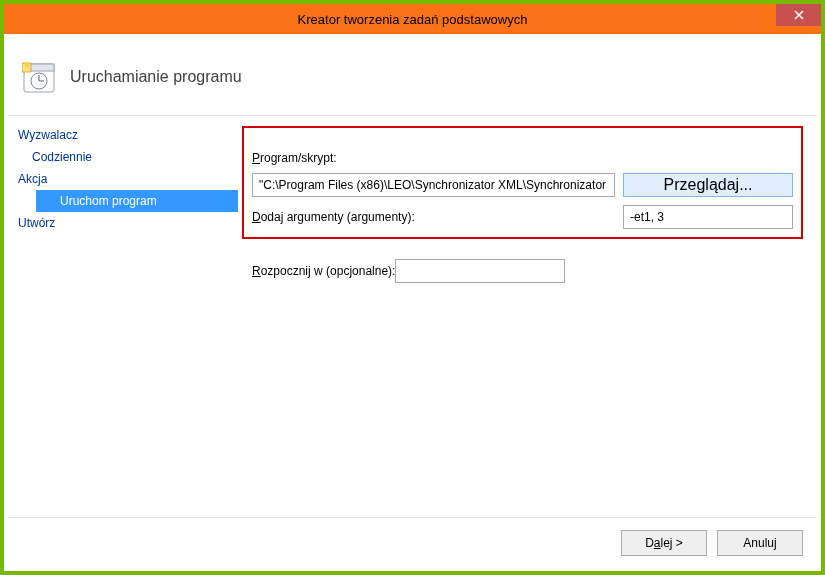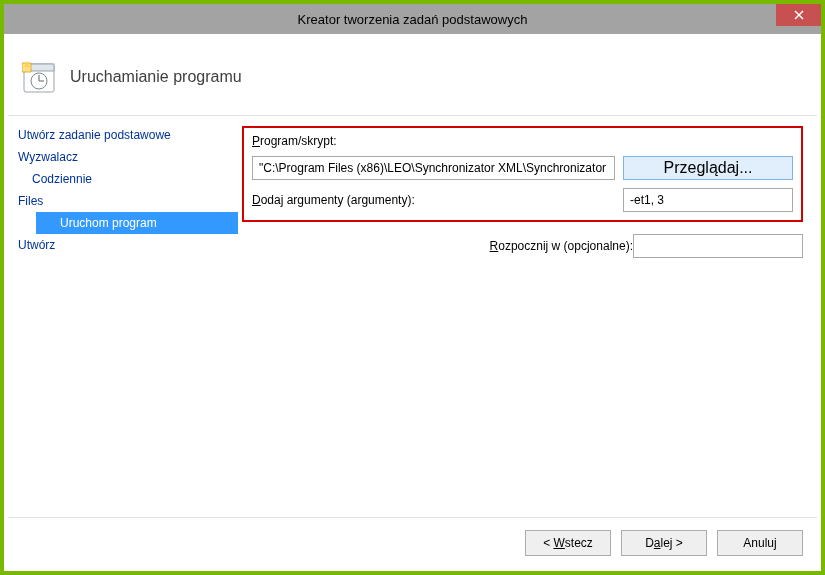--- a/index.html
+++ b/index.html
@@ -14,21 +14,21 @@
   }
   .window {
     width: 825px;
     height: 575px;
     background: #fff;
     border: 4px solid #76b900;
     position: relative;
   }
   .titlebar {
     height: 30px;
-    background: #a3a3a3;
+    background: #f97316;
     display: flex;
     align-items: center;
     justify-content: center;
     position: relative;
   }
   .titlebar-text {
     color: #000;
     font-size: 13px;
   }
   .close-btn {
@@ -97,21 +97,21 @@
     color: #fff;
     margin-left: 28px;
   }
   .main {
     flex: 1;
     padding: 10px 14px 10px 4px;
     position: relative;
   }
   .highlight-box {
     border: 2px solid #d40000;
-    padding: 6px 8px 8px 8px;
+    padding: 23px 8px 8px 8px;
     display: grid;
     grid-template-columns: 1fr auto;
     column-gap: 8px;
     row-gap: 8px;
     align-items: center;
   }
   .field-label {
     font-size: 12px;
     color: #000;
   }
@@ -139,23 +139,23 @@
     cursor: pointer;
   }
   .args-label { grid-column: 1 / 2; }
   .args-input {
     grid-column: 2 / 3;
     width: 170px;
   }
   .start-row {
     display: flex;
     align-items: center;
-    margin-top: 12px;
+    margin-top: 20px;
     padding-left: 10px;
-    justify-content: flex-end;
+    justify-content: flex-start;
   }
   .start-input {
     width: 170px;
     margin-right: 0;
   }
   .footer {
     height: 50px;
     border-top: 1px solid #e0e0e0;
     display: flex;
     align-items: center;
@@ -203,24 +203,23 @@
         <line x1="17" y1="21" x2="22" y2="21" stroke="#7a8893" stroke-width="1.3"></line>
         <polygon points="0,3 9,3 9,12 0,12" fill="#ffe08a" stroke="#d4a017" stroke-width="0.8"></polygon>
         <polygon points="3,0 6,6 0,6" fill="#ffd24d" transform="translate(2,1)"></polygon>
       </svg>
       <div class="header-title">Uruchamianie programu</div>
     </div>
 
     <div class="body">
 
       <div class="sidebar">
-        <div class="sidebar-item">Utwórz zadanie podstawowe</div>
         <div class="sidebar-item">Wyzwalacz</div>
         <div class="sidebar-item indent">Codziennie</div>
-        <div class="sidebar-item">Files</div>
+        <div class="sidebar-item">Akcja</div>
         <div class="sidebar-item indent selected">Uruchom program</div>
         <div class="sidebar-item">Utwórz</div>
       </div>
 
       <div class="main">
 
         <div class="highlight-box">
 
           <div class="field-label lbl-row-full">
             <span class="u">P</span><span>rogram/skrypt:</span>
@@ -244,22 +243,19 @@
             <span class="u">R</span><span>ozpocznij w (opcjonalne):</span>
           </div>
           <input type="text" class="text-input start-input" value="" style="">
         </div>
 
       </div>
     </div>
 
     <div class="footer">
       <button class="footer-btn">
-        <span>&lt; </span><span class="u">W</span><span>stecz</span>
-      </button>
-      <button class="footer-btn">
         <span>D</span><span class="u">a</span><span>lej &gt;</span>
       </button>
       <button class="footer-btn">Anuluj</button>
     </div>
 
   </div>
 </div>
 
 </body></html>

